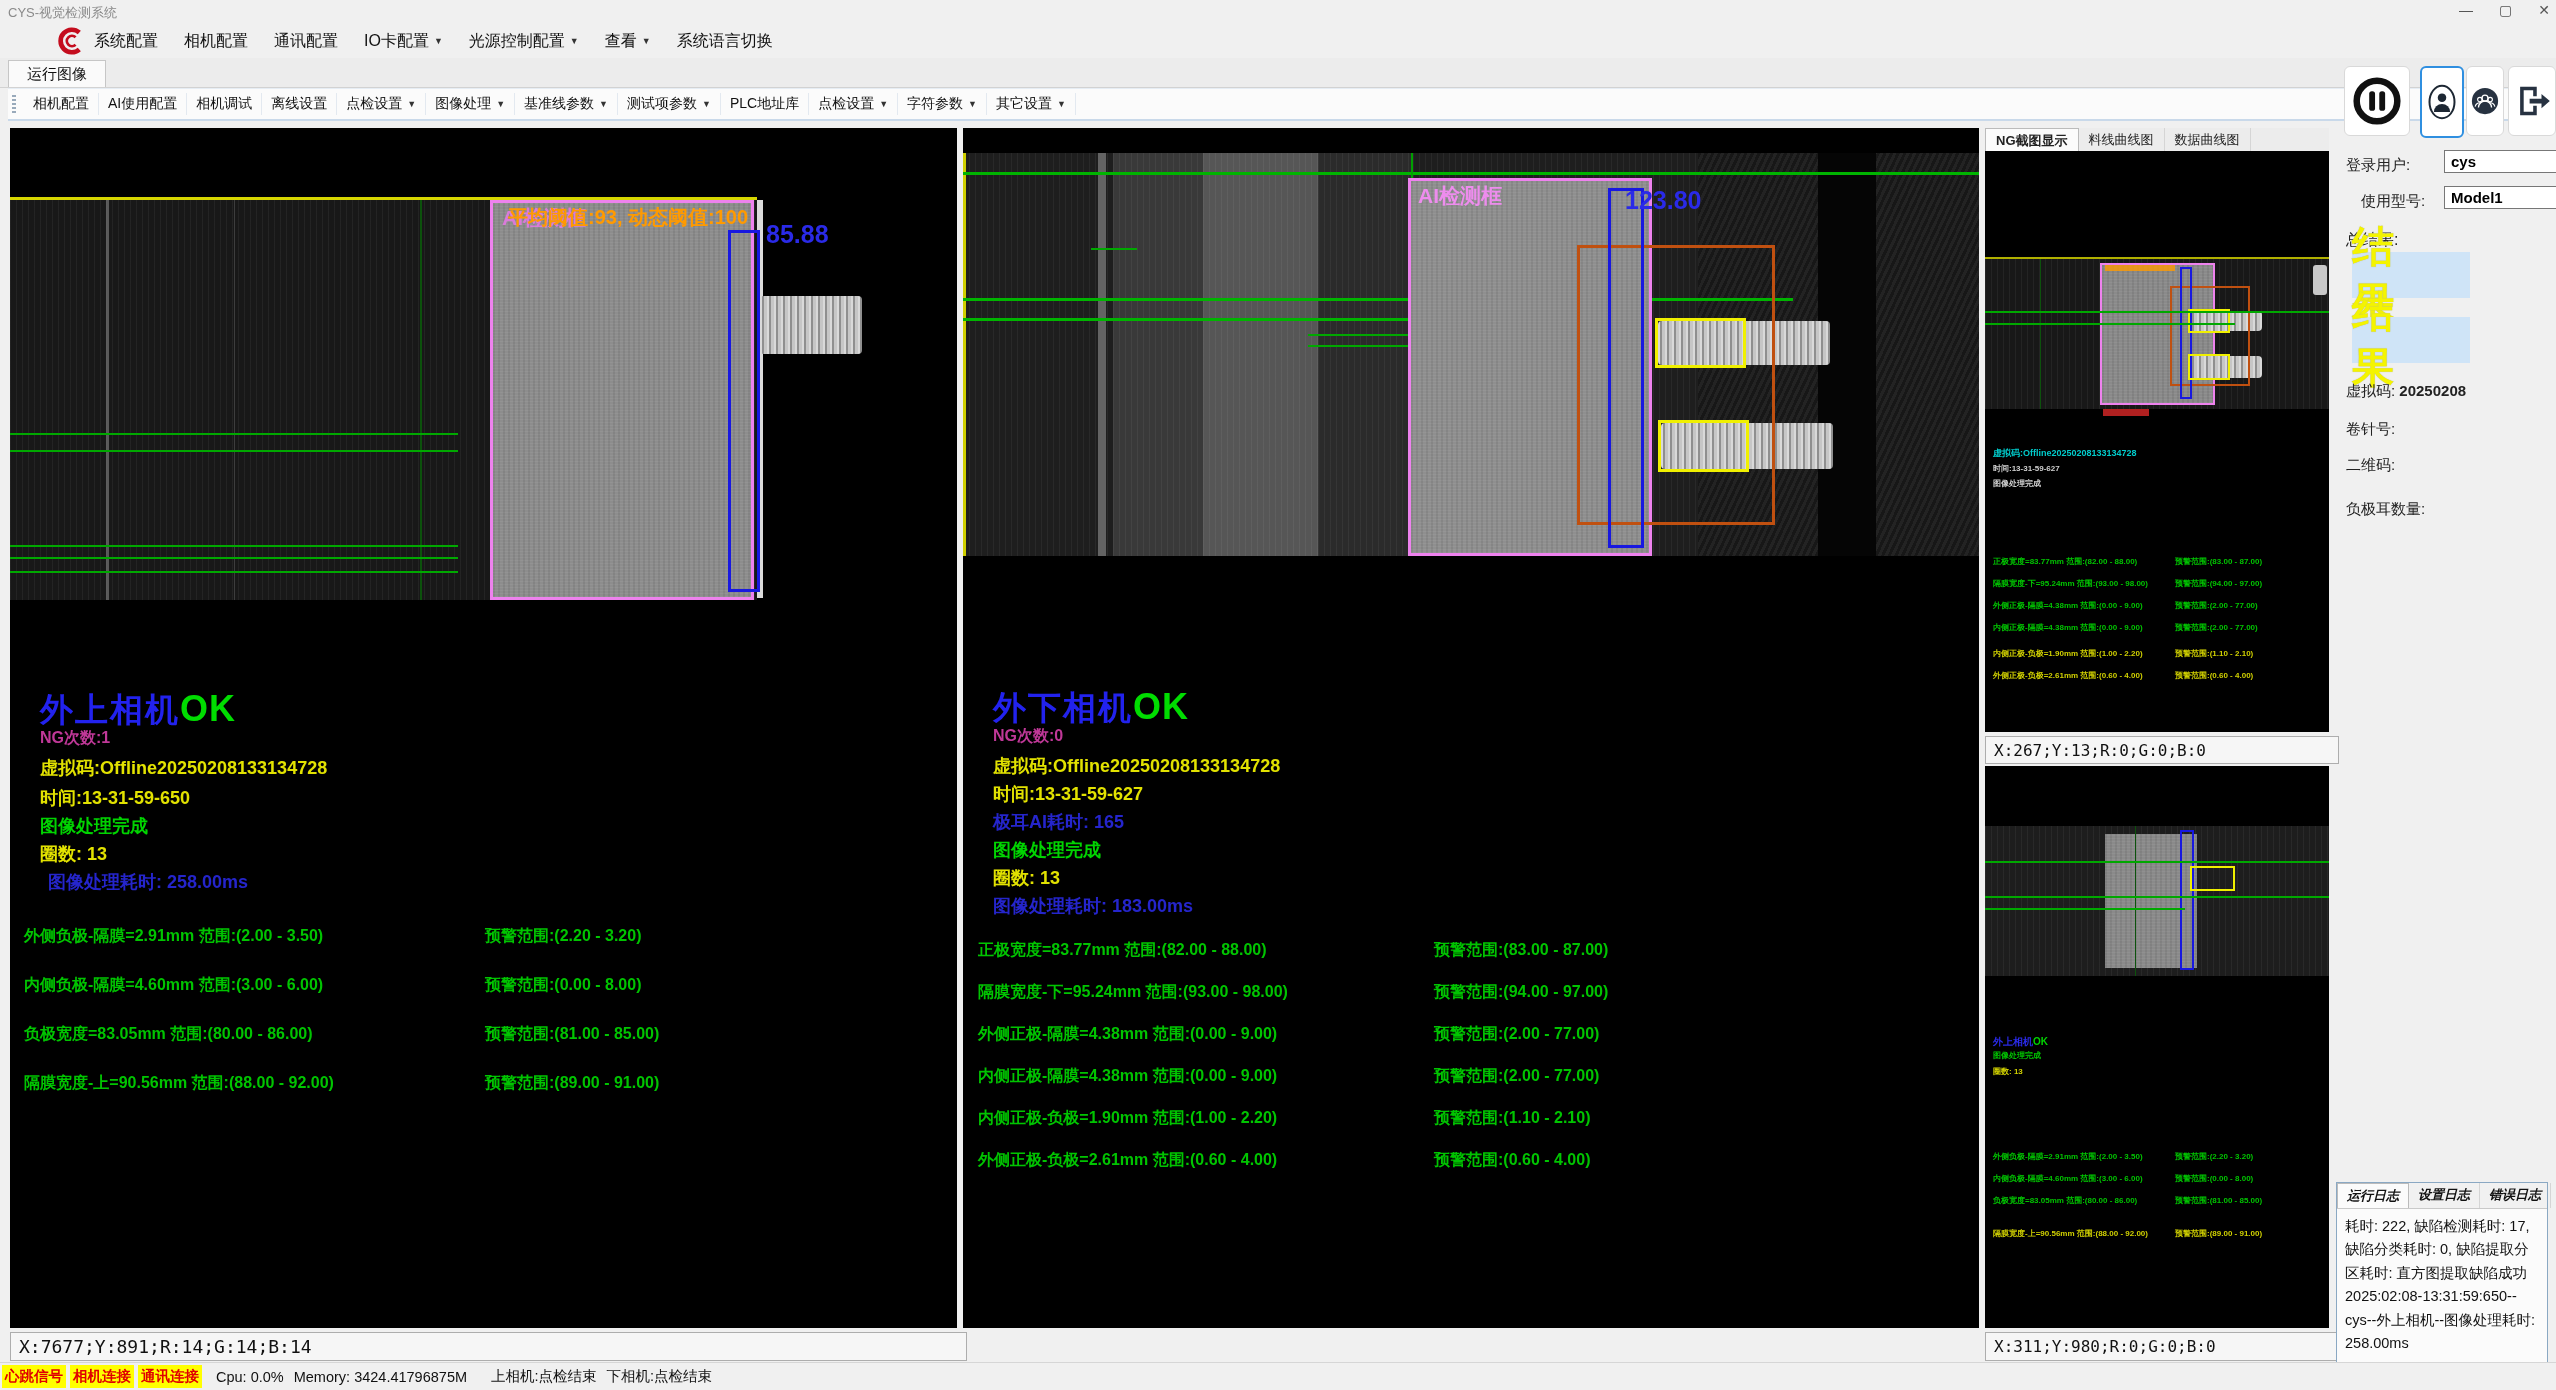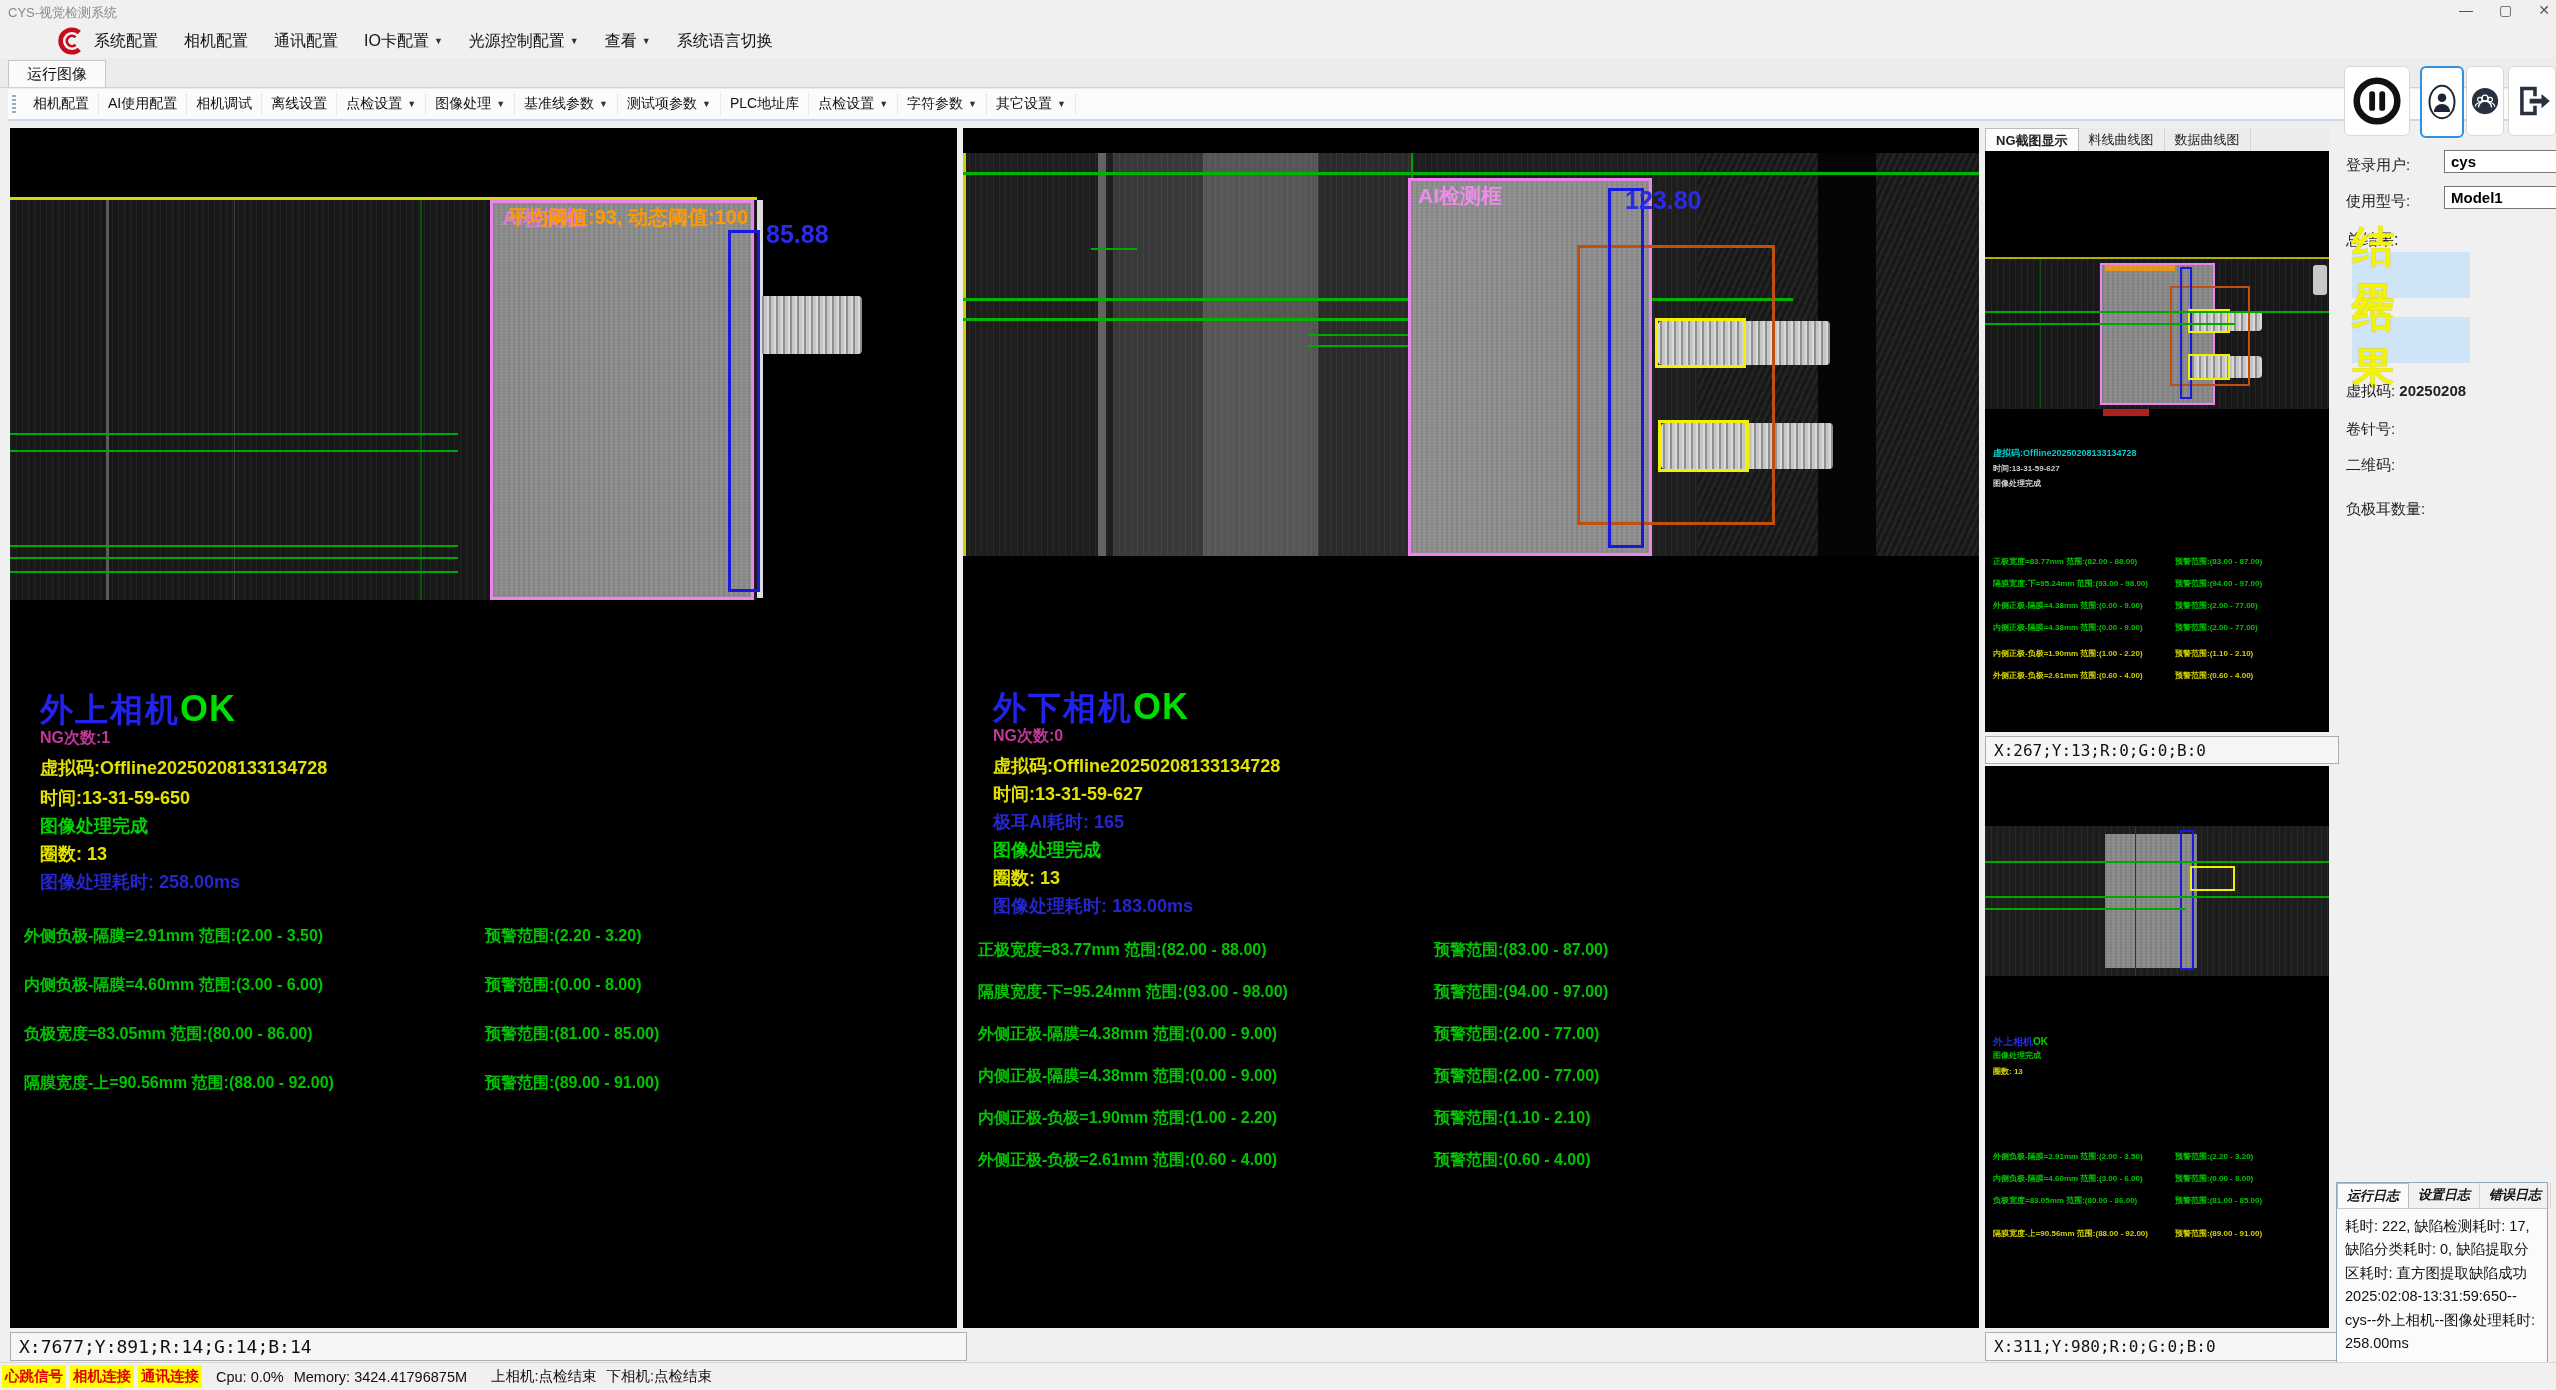--- a/index.html
+++ b/index.html
@@ -183,21 +183,21 @@
     <div class="abs" style="left:0;top:443px;width:448px;height:2px;background:#00a800;"></div>
 
     <div class="abs" style="left:30px;top:560px;">
       <span class="cam-title">外上相机</span><span class="cam-ok">OK</span>
     </div>
     <div class="abs ngline" style="left:30px;top:600px;">NG次数:1</div>
     <div class="abs yline" style="left:30px;top:628px;">虚拟码:Offline20250208133134728</div>
     <div class="abs yline" style="left:30px;top:658px;">时间:13-31-59-650</div>
     <div class="abs gline" style="left:30px;top:686px;">图像处理完成</div>
     <div class="abs yline" style="left:30px;top:714px;">圈数: 13</div>
-    <div class="abs bline" style="left:30px;top:742px;">图像处理耗时: 258.00ms</div>
+    <div class="abs bline" style="left:38px;top:742px;">图像处理耗时: 258.00ms</div>
 
     <div class="abs meas" style="left:14px;top:798px;">外侧负极-隔膜=2.91mm 范围:(2.00 - 3.50)</div>
     <div class="abs meas" style="left:475px;top:798px;">预警范围:(2.20 - 3.20)</div>
     <div class="abs meas" style="left:14px;top:847px;">内侧负极-隔膜=4.60mm 范围:(3.00 - 6.00)</div>
     <div class="abs meas" style="left:475px;top:847px;">预警范围:(0.00 - 8.00)</div>
     <div class="abs meas" style="left:14px;top:896px;">负极宽度=83.05mm 范围:(80.00 - 86.00)</div>
     <div class="abs meas" style="left:475px;top:896px;">预警范围:(81.00 - 85.00)</div>
     <div class="abs meas" style="left:14px;top:945px;">隔膜宽度-上=90.56mm 范围:(88.00 - 92.00)</div>
     <div class="abs meas" style="left:475px;top:945px;">预警范围:(89.00 - 91.00)</div>
   </div>
@@ -352,21 +352,21 @@
   <div class="abs ctl-btn" style="left:2508px;top:66px;width:46px;height:68px;">
     <svg width="38" height="38" viewBox="0 0 32 32">
       <path d="M6 4 h14 v8 h-3 v-5 h-8 v18 h8 v-5 h3 v8 h-14 z" fill="#273241"></path>
       <path d="M14 14 h10 v-4 l7 6 l-7 6 v-4 h-10 z" fill="#273241"></path>
     </svg>
   </div>
 
   <div class="abs" style="left:2336px;top:140px;width:220px;height:1030px;">
     <div class="abs info-label" style="left:10px;top:16px;">登录用户:</div>
     <input class="abs info-input" style="left: 108px; top: 10px; width: 100px;" value="cys">
-    <div class="abs info-label" style="left:10px;top:52px;">使用型号:</div>
+    <div class="abs info-label" style="left:25px;top:52px;">使用型号:</div>
     <input class="abs info-input" style="left: 108px; top: 46px; width: 100px;" value="Model1">
     <div class="abs info-label" style="left:10px;top:90px;font-size:16px;">总结果:</div>
     <div class="abs result-big" style="left:16px;top:112px;width:118px;height:46px;">结 果</div>
     <div class="abs result-big" style="left:16px;top:177px;width:118px;height:46px;">结 果</div>
     <div class="abs info-label" style="left:10px;top:242px;">
       <span>虚拟码:</span> <span style="font-weight:bold;">20250208</span>
     </div>
     <div class="abs info-label" style="left:10px;top:280px;">卷针号:</div>
     <div class="abs info-label" style="left:10px;top:316px;">二维码:</div>
     <div class="abs info-label" style="left:10px;top:360px;">负极耳数量:</div>

